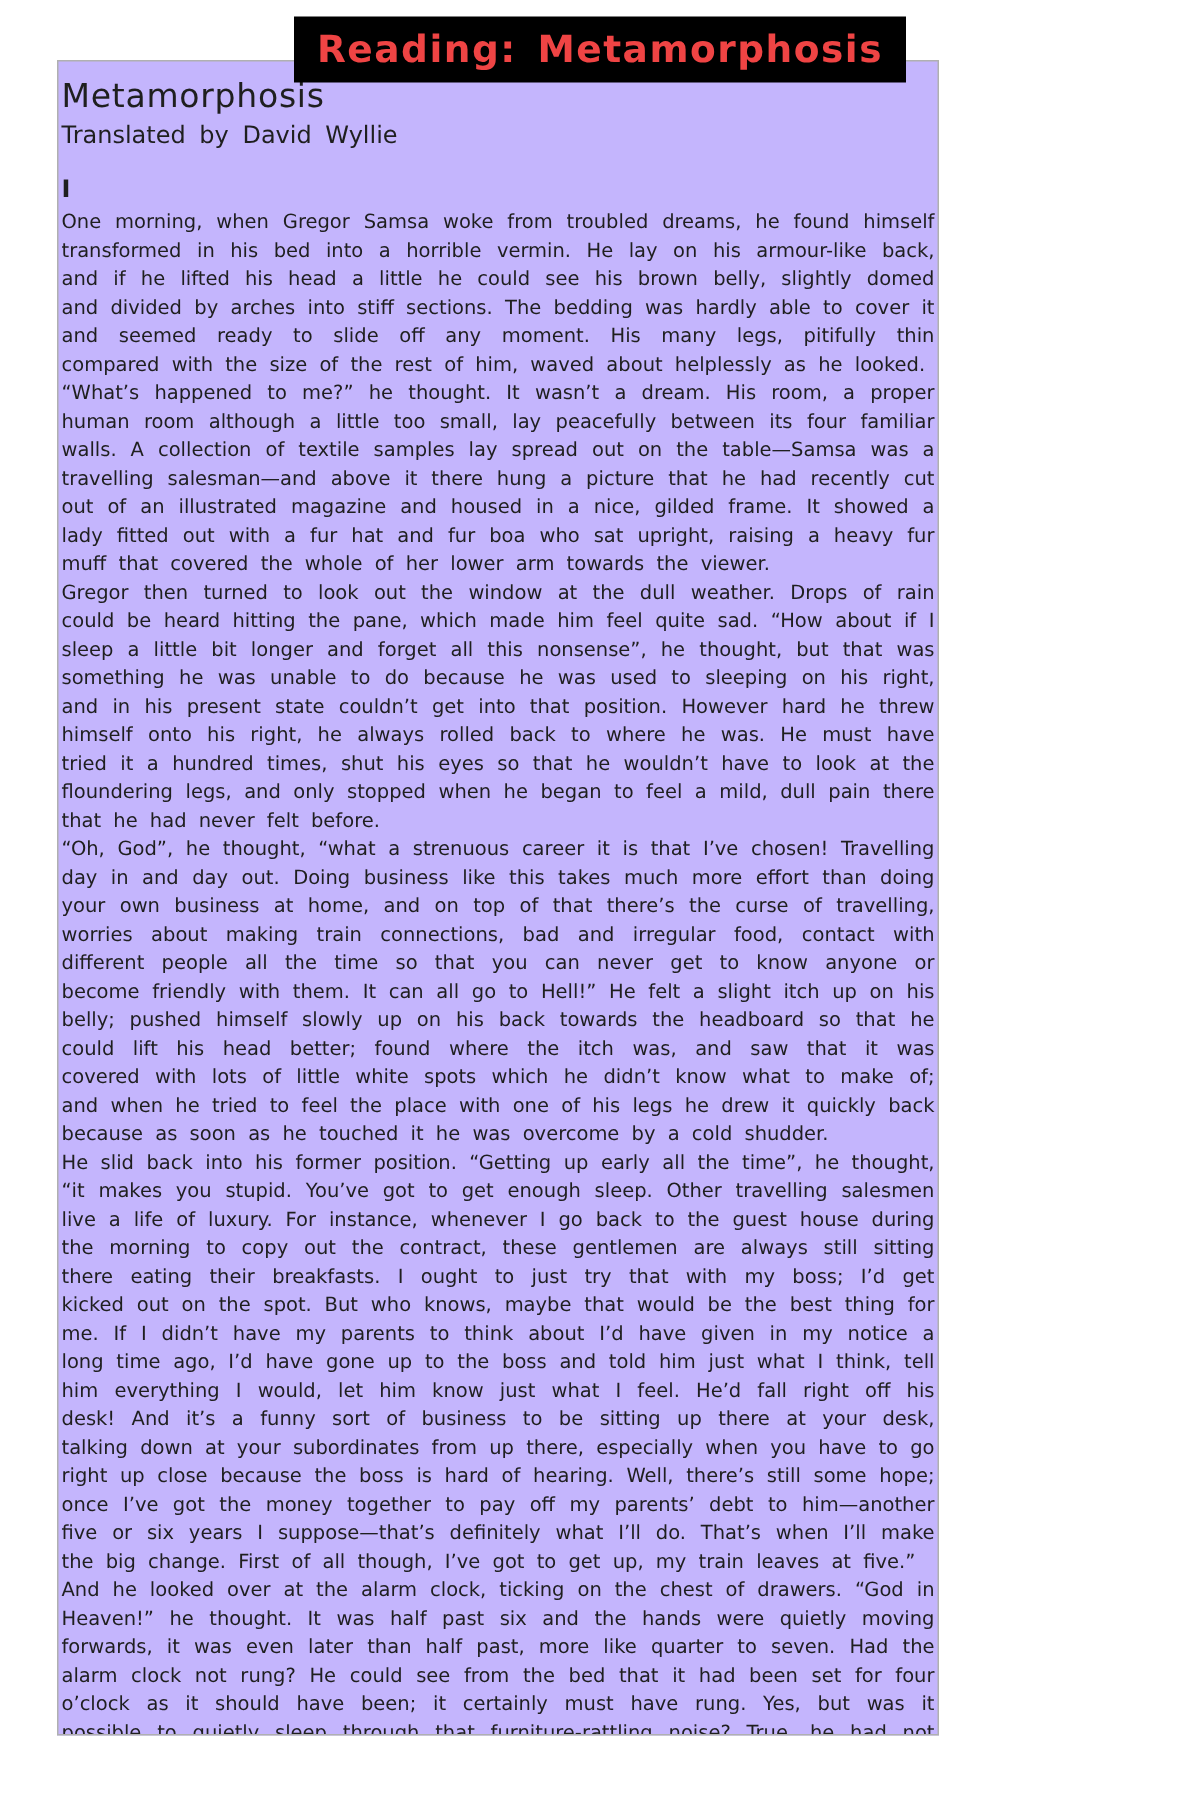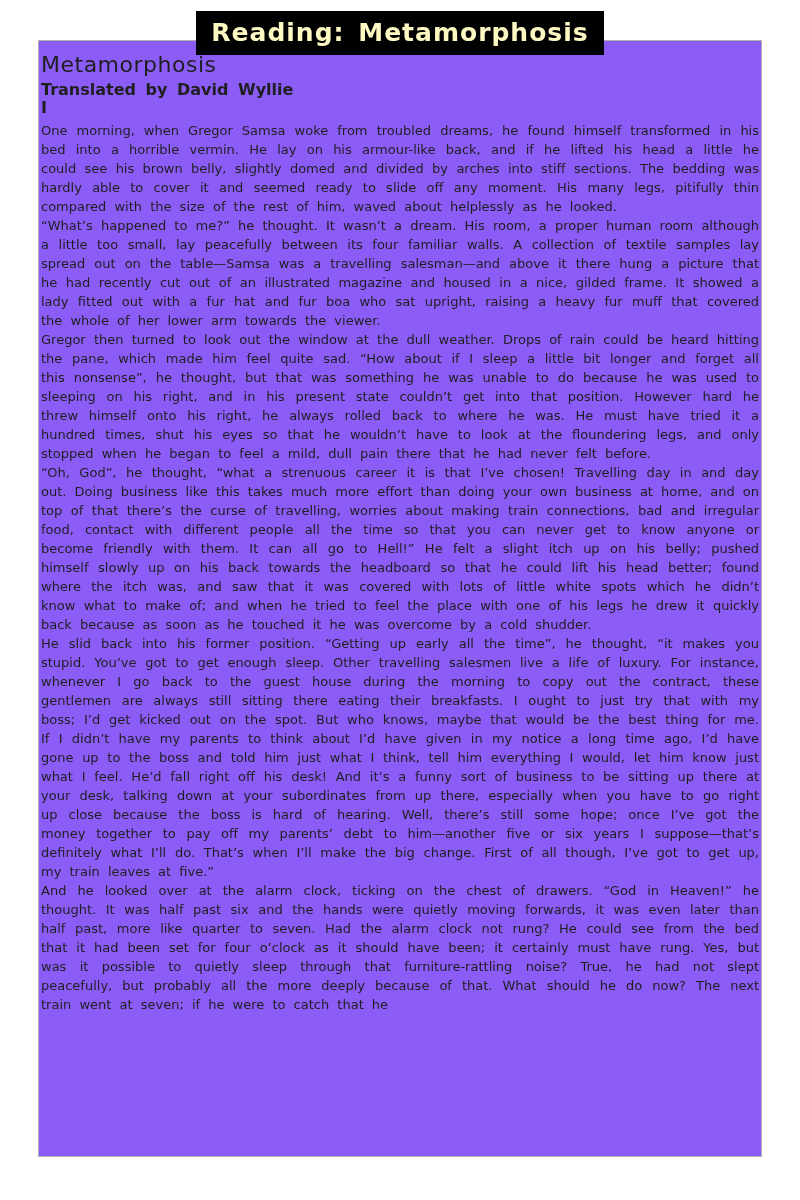--- a/index.html
+++ b/index.html
@@ -15,36 +15,36 @@
     position: absolute;
     top: 11px;
     left: 0;
     width: 100%;
     text-align: center;
     z-index: 2;
   }
   .banner {
     display: inline-block;
     background: #000000;
-    color: #fef9c3;
+    color: #ef4444;
     font-size: 25px;
     font-weight: bold;
     letter-spacing: 1px;
     word-spacing: 4px;
     padding: 7px 15px 8px 15px;
   }
   .reader-box {
     position: absolute;
     top: 40px;
     left: 38px;
-    width: 724px;
+    width: 588px;
     height: 1117px;
     box-sizing: border-box;
     border: 1px solid #b0b0b0;
-    background: #8b5cf6;
+    background: #c4b5fd;
     padding: 2px 2px;
     overflow: hidden;
     color: #1f1f1f;
     word-spacing: 4px;
     z-index: 1;
   }
   .book-title {
     font-size: 22px;
     font-weight: 400;
     line-height: 24px;
@@ -52,23 +52,23 @@
     margin: 10px 0 3px 0;
   }
   .book-author {
     font-size: 18px;
     font-weight: 400;
     line-height: 20px;
     margin: 0 0 2px 0;
   }
   .book-translator {
     font-size: 16px;
-    font-weight: 700;
+    font-weight: 400;
     line-height: 19px;
-    margin: 0 0 0 0;
+    margin: 0 0 18px 0;
   }
   .section-number {
     font-size: 16px;
     font-weight: bold;
     line-height: 18px;
     margin: 0 0 4px 0;
   }
   .reader-box p {
     font-size: 13px;
     line-height: 19px;

